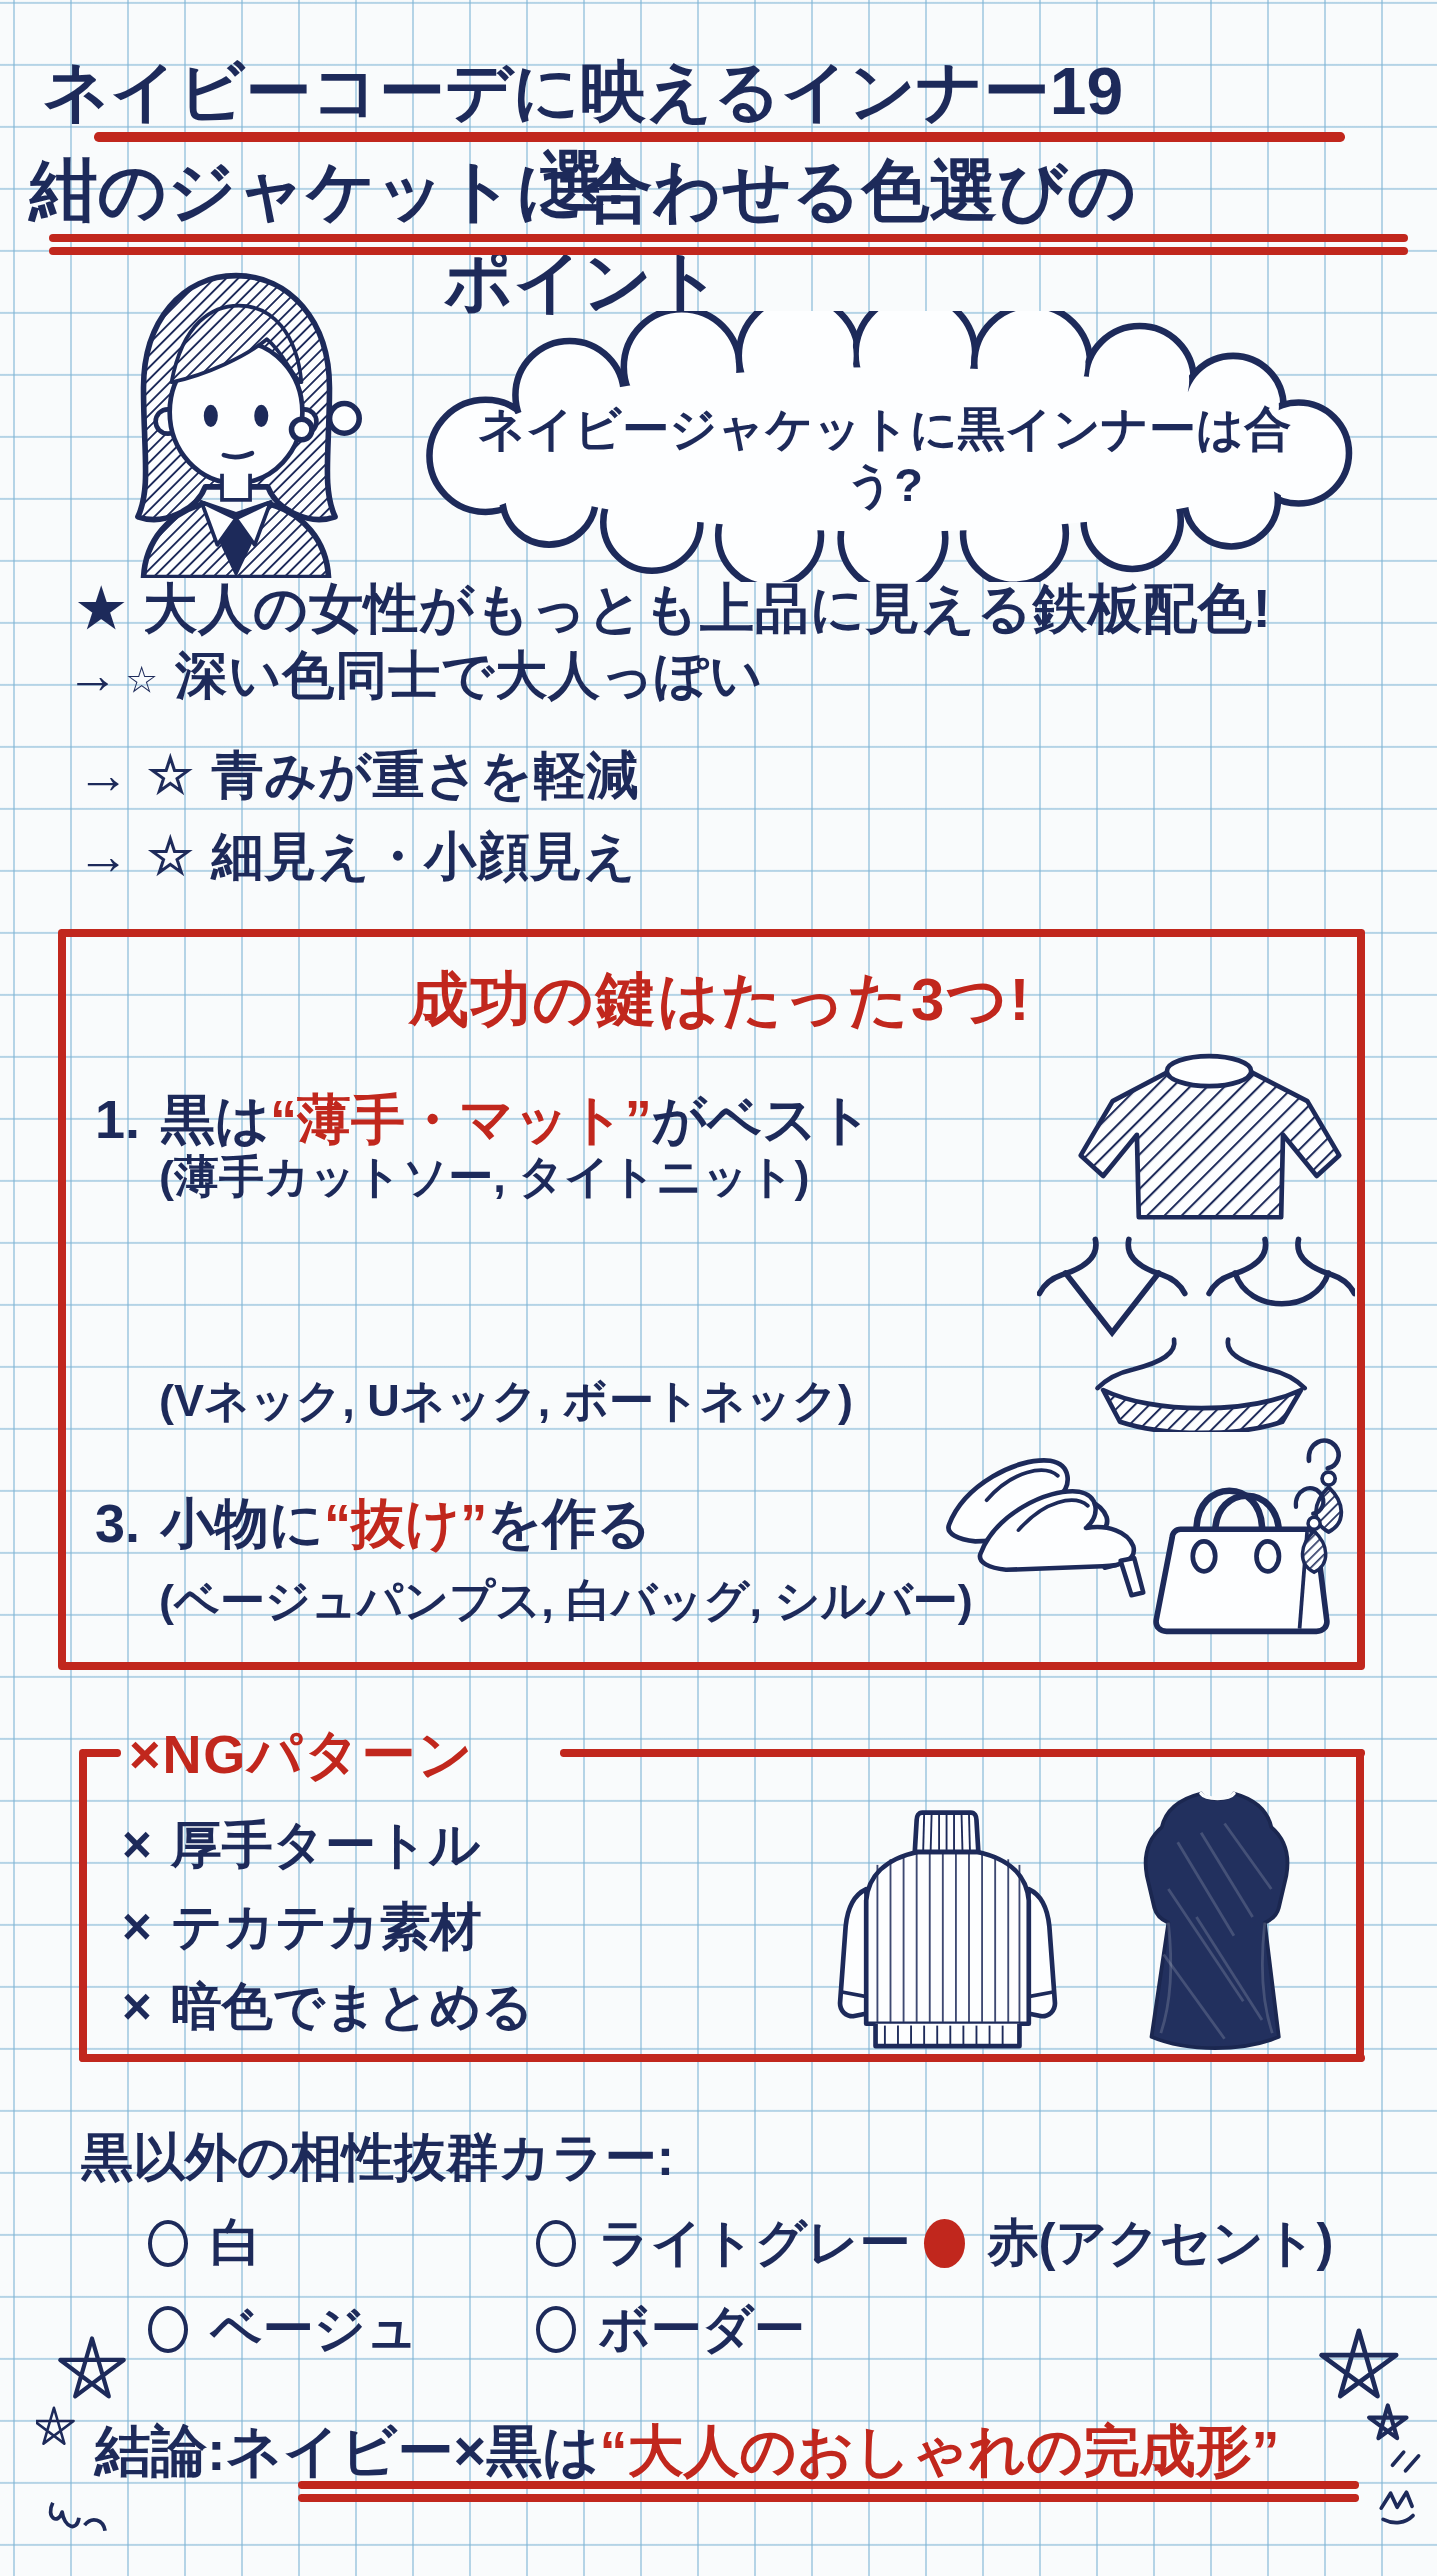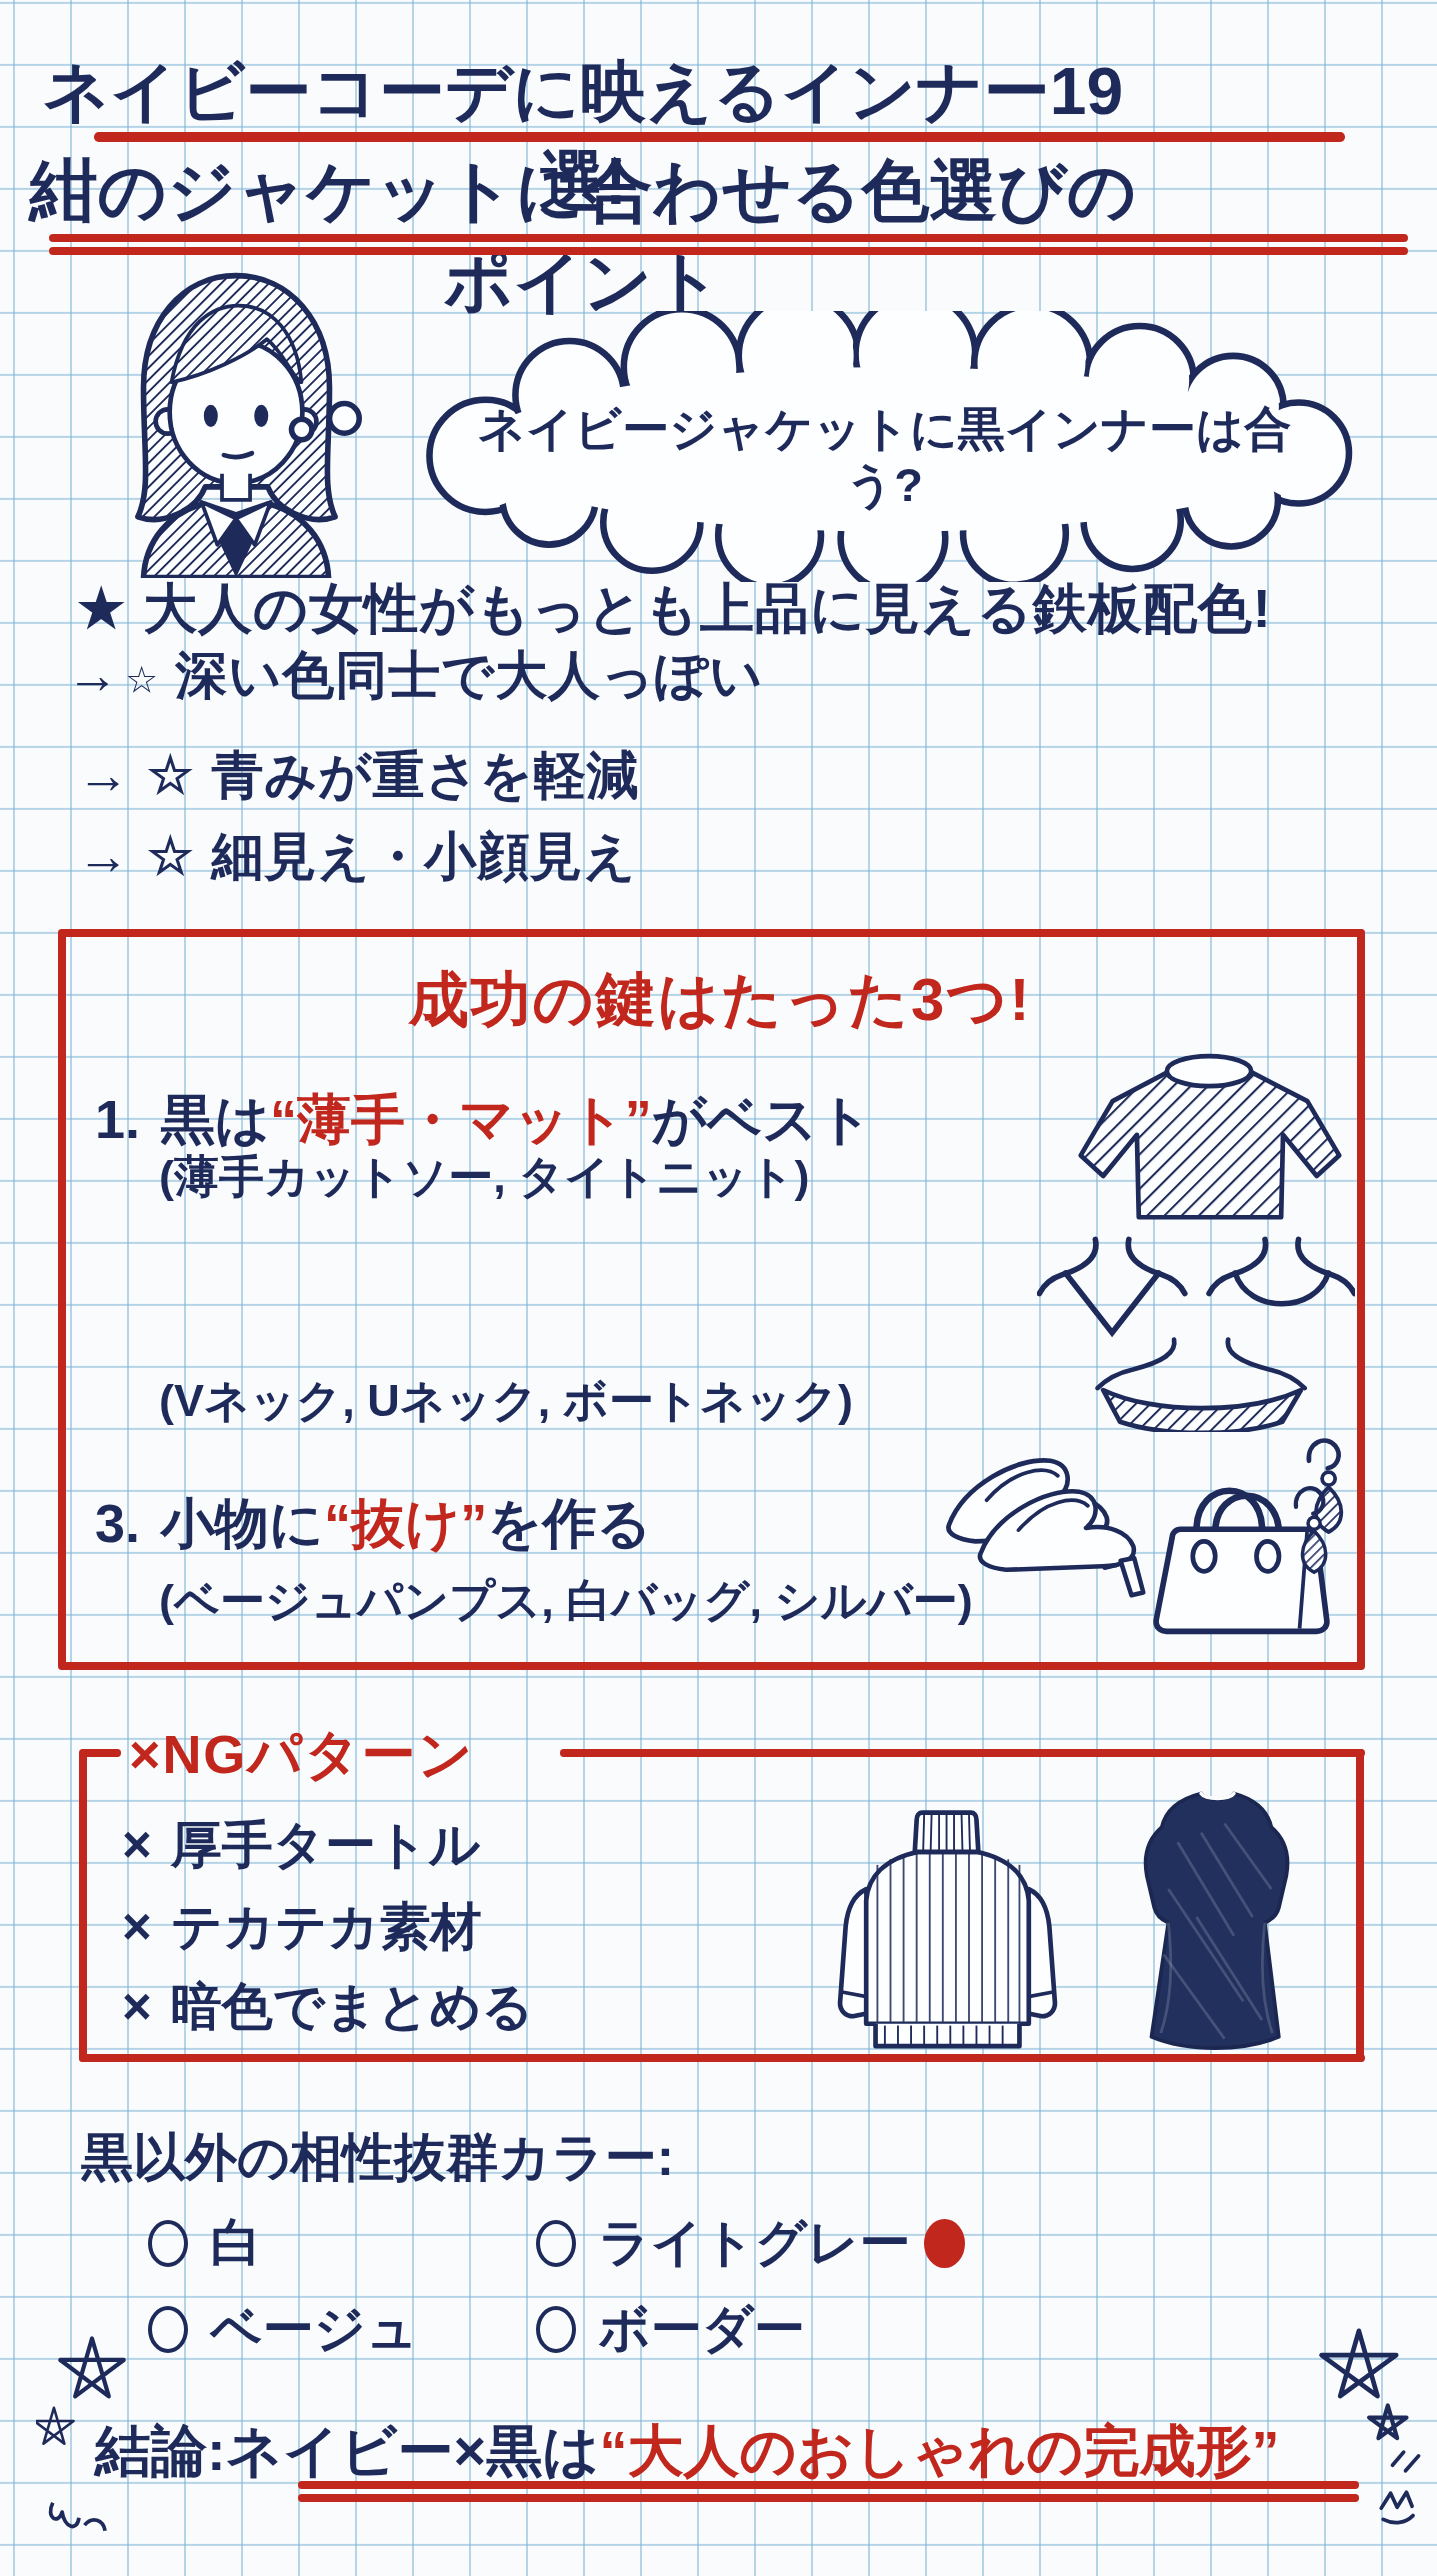--- a/index.html
+++ b/index.html
@@ -323,20 +323,21 @@
     <div class="pal-item">
       <span class="pal-dot"></span>
         <span>白</span>
     </div>
     <div class="pal-item">
       <span class="pal-dot"></span>
         <span>ライトグレー</span>
     </div>
     <div class="pal-item">
       <span class="pal-dot filled"></span>
+        <span>赤(アクセント)</span>
     </div>
     <div class="pal-item">
       <span class="pal-dot"></span>
         <span>ベージュ</span>
     </div>
     <div class="pal-item">
       <span class="pal-dot"></span>
         <span>ボーダー</span>
     </div>
   </div>

